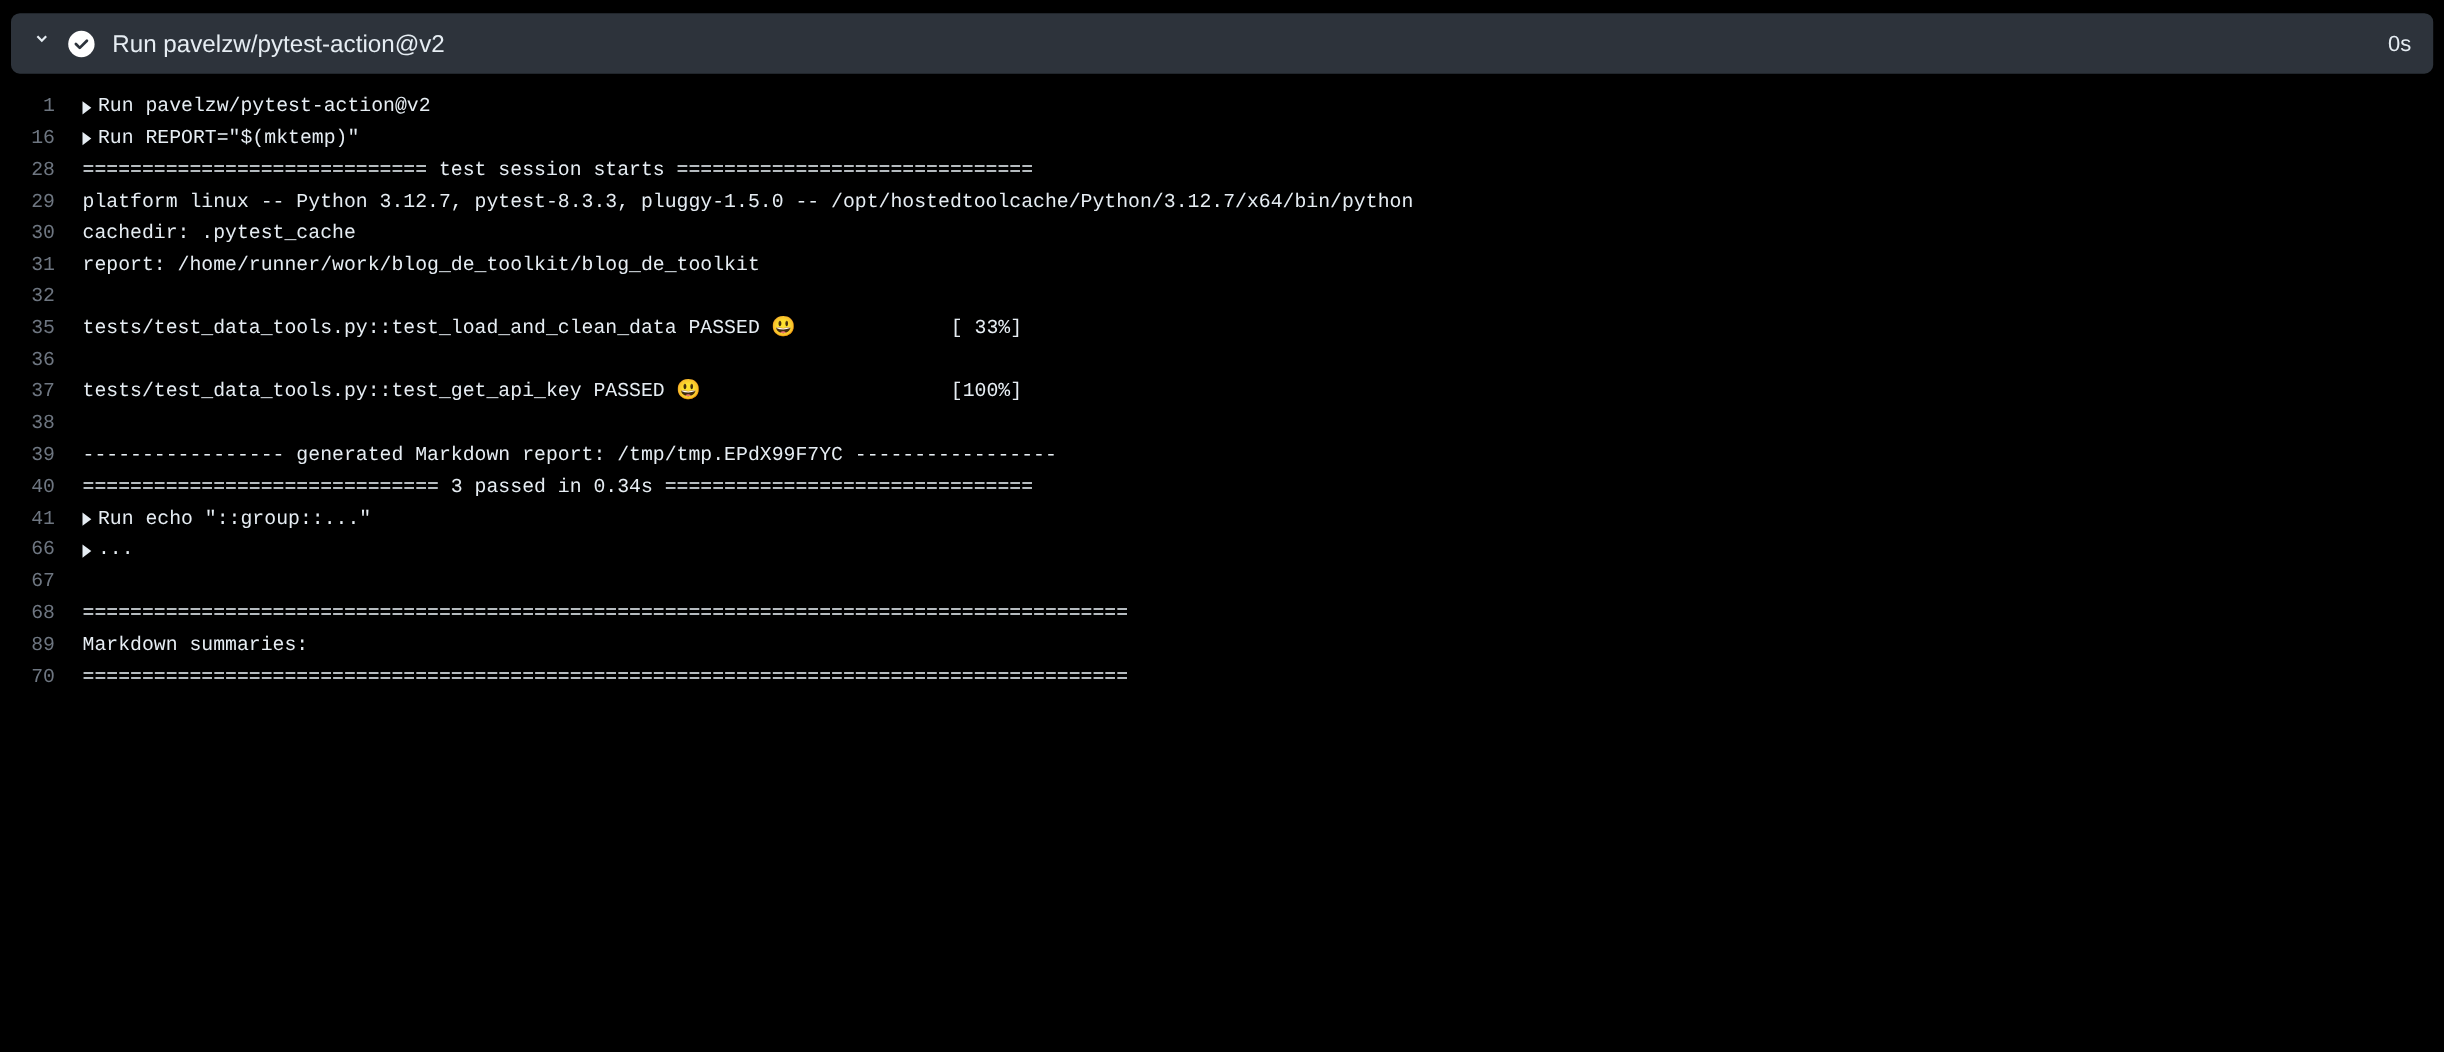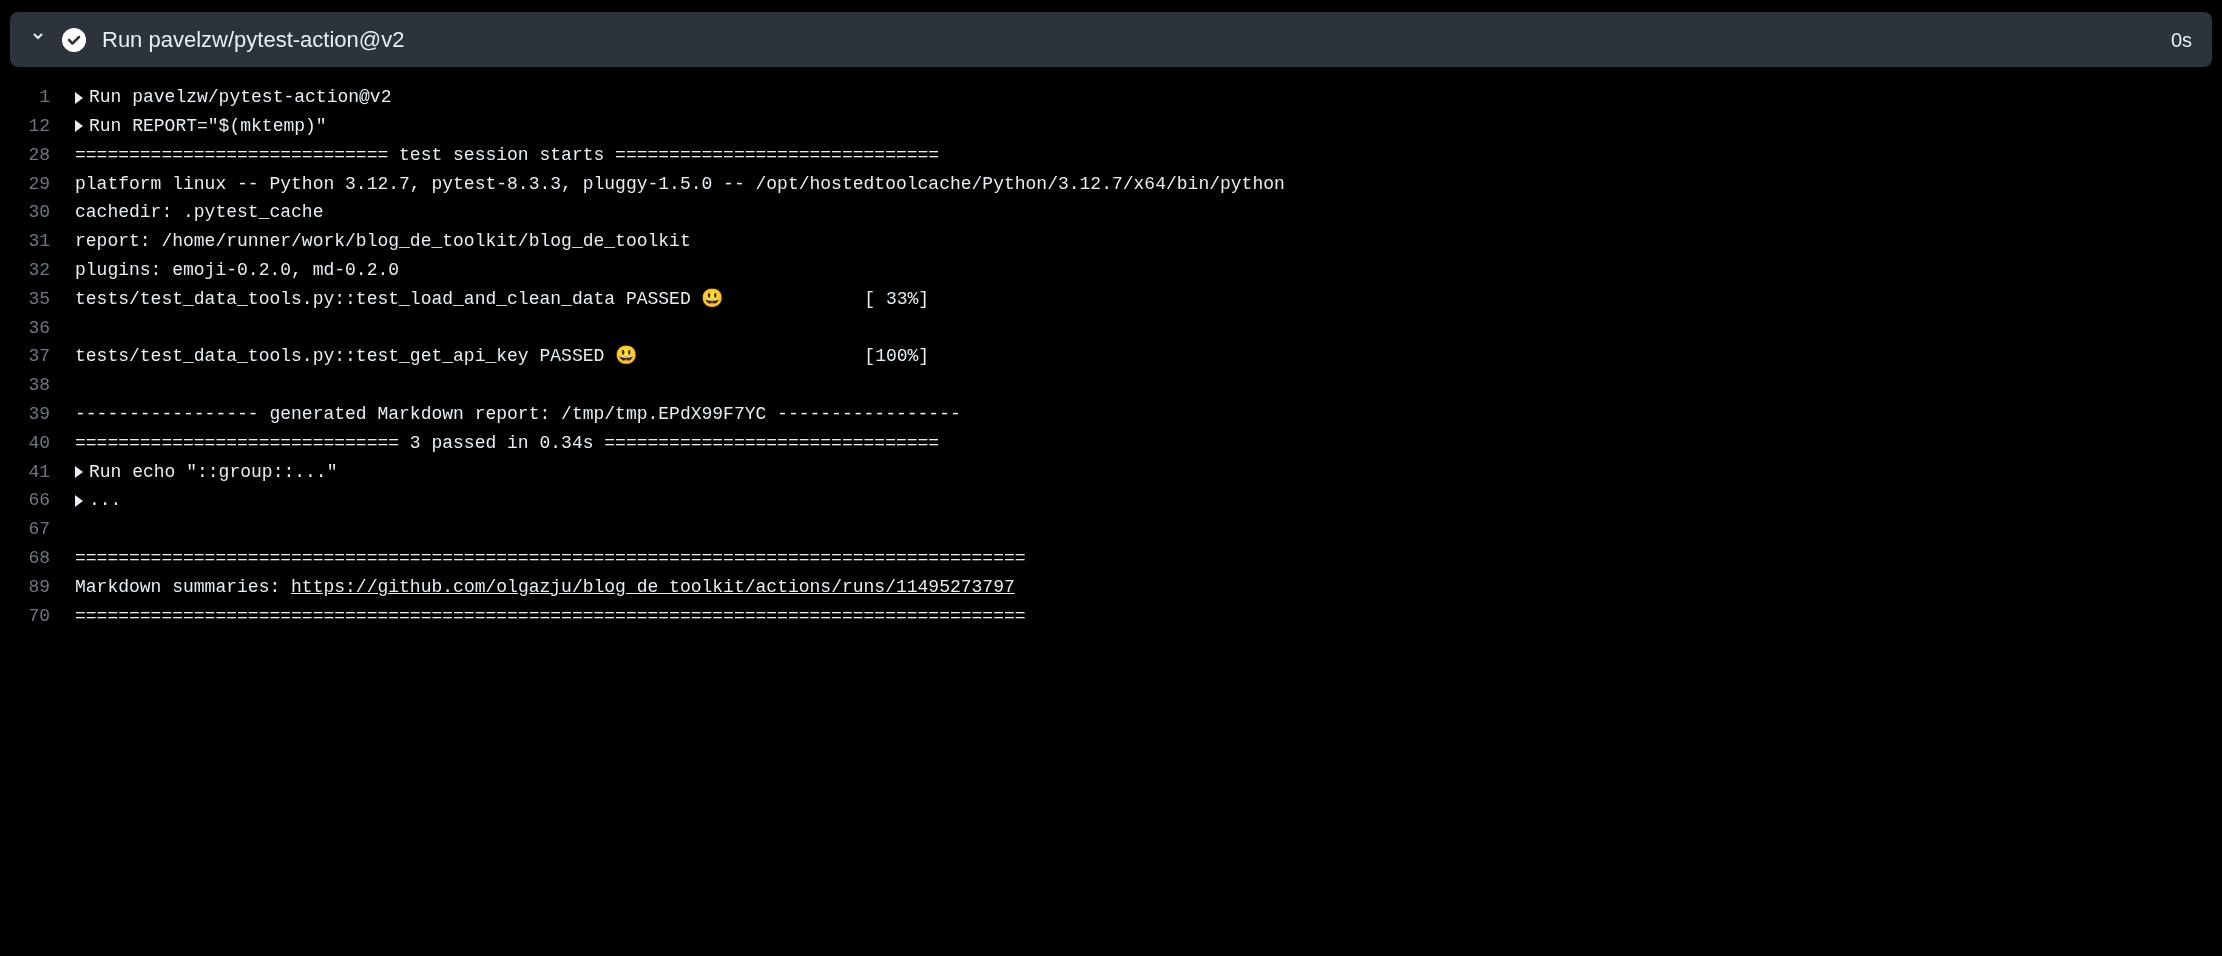--- a/index.html
+++ b/index.html
@@ -124,42 +124,41 @@
   <span class="step-title">Run pavelzw/pytest-action@v2</span>
   <span class="step-duration">0s</span>
 </div>
 
 <div class="log-container">
   <div class="log-line">
     <span class="line-number">1</span>
     <span class="line-content"><span class="caret-right"></span><span>Run pavelzw/pytest-action@v2</span></span>
   </div>
   <div class="log-line">
-    <span class="line-number">12</span>
+    <span class="line-number">16</span>
     <span class="line-content"><span class="caret-right"></span><span>Run REPORT="$(mktemp)"</span></span>
   </div>
   <div class="log-line">
     <span class="line-number">28</span>
     <span class="line-content">============================= test session starts ==============================</span>
   </div>
   <div class="log-line">
     <span class="line-number">29</span>
     <span class="line-content">platform linux -- Python 3.12.7, pytest-8.3.3, pluggy-1.5.0 -- /opt/hostedtoolcache/Python/3.12.7/x64/bin/python</span>
   </div>
   <div class="log-line">
     <span class="line-number">30</span>
     <span class="line-content">cachedir: .pytest_cache</span>
   </div>
   <div class="log-line">
     <span class="line-number">31</span>
     <span class="line-content">report: /home/runner/work/blog_de_toolkit/blog_de_toolkit</span>
   </div>
   <div class="log-line">
     <span class="line-number">32</span>
-    <span class="line-content">plugins: emoji-0.2.0, md-0.2.0</span>
   </div>
   <div class="log-line">
     <span class="line-number">35</span>
     <span class="line-content">tests/test_data_tools.py::test_load_and_clean_data PASSED 😃             [ 33%]</span>
   </div>
   <div class="log-line">
     <span class="line-number">36</span>
   </div>
   <div class="log-line">
     <span class="line-number">37</span>
@@ -188,19 +187,19 @@
   <div class="log-line">
     <span class="line-number">67</span>
     <span class="line-content"></span>
   </div>
   <div class="log-line">
     <span class="line-number">68</span>
     <span class="line-content">========================================================================================</span>
   </div>
   <div class="log-line">
     <span class="line-number">89</span>
-    <span class="line-content"><span>Markdown summaries: </span><a href="#" class="log-link">https://github.com/olgazju/blog_de_toolkit/actions/runs/11495273797</a></span>
+    <span class="line-content"><span>Markdown summaries: </span></span>
   </div>
   <div class="log-line">
     <span class="line-number">70</span>
     <span class="line-content">========================================================================================</span>
   </div>
 </div>
 
 </body></html>

